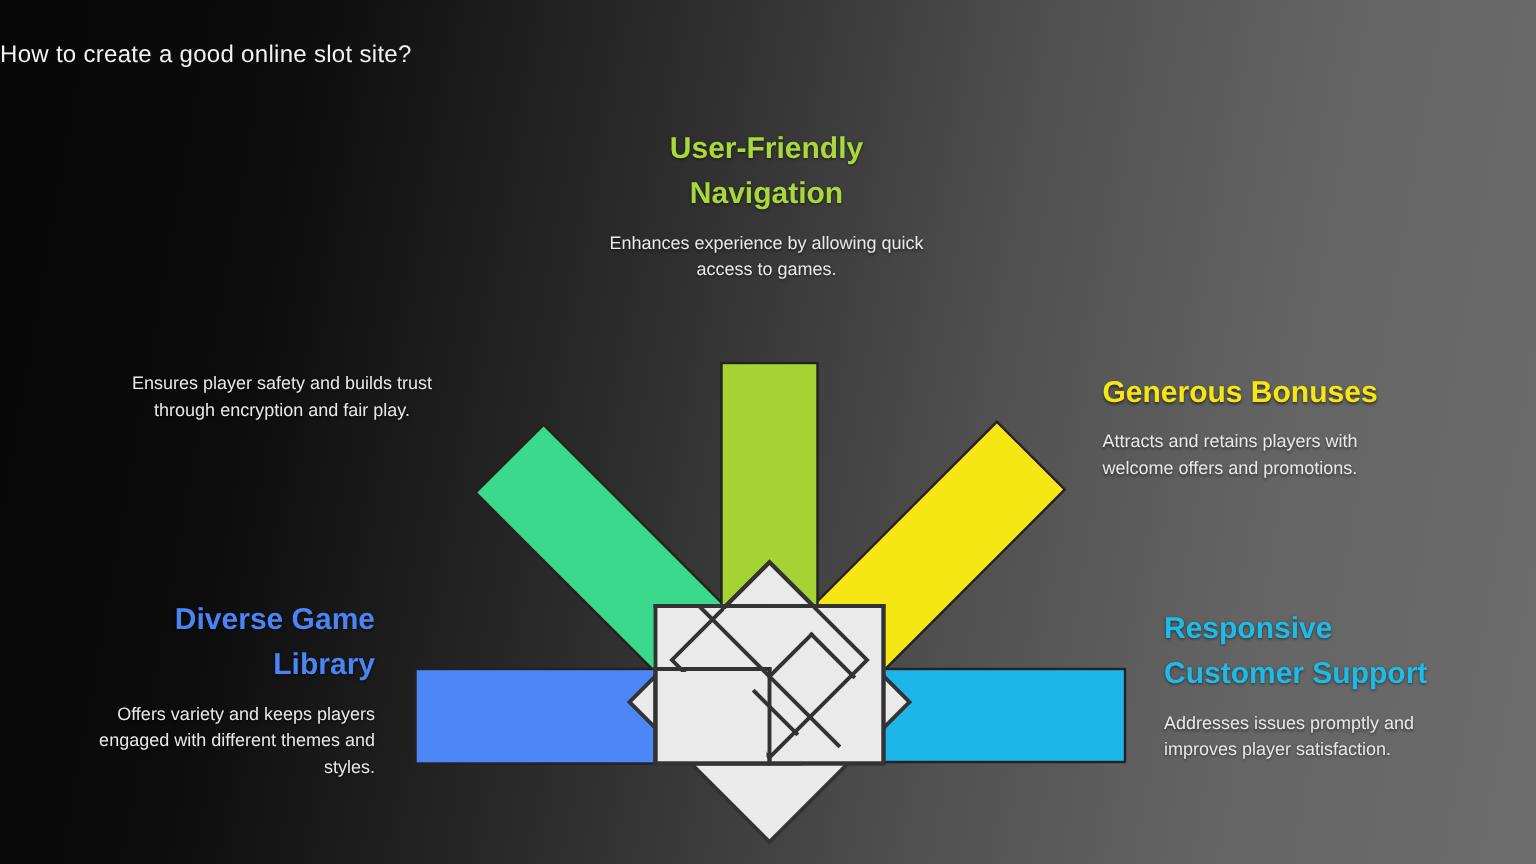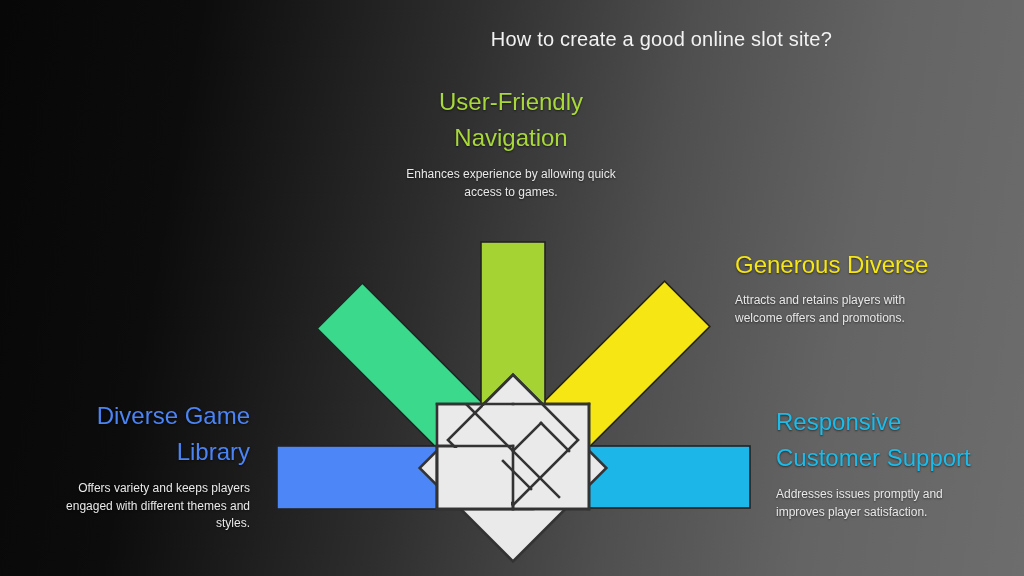--- a/index.html
+++ b/index.html
@@ -16,32 +16,32 @@
     font-family: "Liberation Sans", sans-serif;
     -webkit-font-smoothing: antialiased;
   }
 
   
   #title {
     position: absolute;
     top: 28px;
     left: 0;
     width: 832px;
-    text-align: right;
+    text-align: left;
     color: #f2f2f2;
-    font-size: 20px;
+    font-size: 16px;
     font-weight: 400;
     letter-spacing: 0.2px;
   }
 
   
   .block { position: absolute; }
   .block .heading {
-    font-size: 24px;
-    font-weight: normal;
+    font-size: 20px;
+    font-weight: bold;
     line-height: 1.52;
     margin: 0 0 9px 0;
     text-shadow: 0 1px 2px rgba(0,0,0,.55);
   }
   .block .body {
     font-size: 12px;
     font-weight: 400;
     line-height: 1.47;
     color: #e9e9e9;
     margin: 0;
@@ -121,24 +121,25 @@
       <path d="M 589 404 L 589 509" fill="none"></path>
     </g>
   </svg>
 
   <div class="block" id="block-nav">
     <p class="heading">User-Friendly Navigation</p>
     <p class="body">Enhances experience by allowing quick access to games.</p>
   </div>
 
   <div class="block" id="block-sec">
+    <p class="body">Ensures player safety and builds trust through encryption and fair play.</p>
   </div>
 
   <div class="block" id="block-bonus">
-    <p class="heading">Generous Diverse</p>
+    <p class="heading">Generous Bonuses</p>
     <p class="body">Attracts and retains players with welcome offers and promotions.</p>
   </div>
 
   <div class="block" id="block-lib">
     <p class="heading">Diverse Game Library</p>
     <p class="body">Offers variety and keeps players engaged with different themes and styles.</p>
   </div>
 
   <div class="block" id="block-supp">
     <p class="heading">Responsive Customer Support</p>

